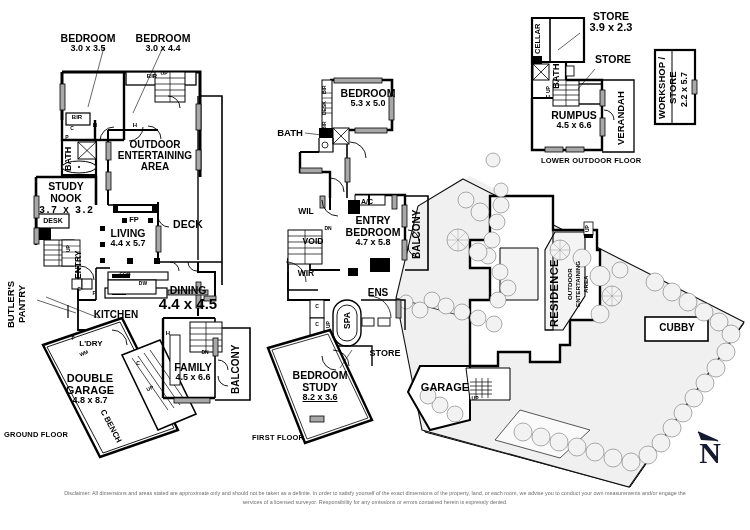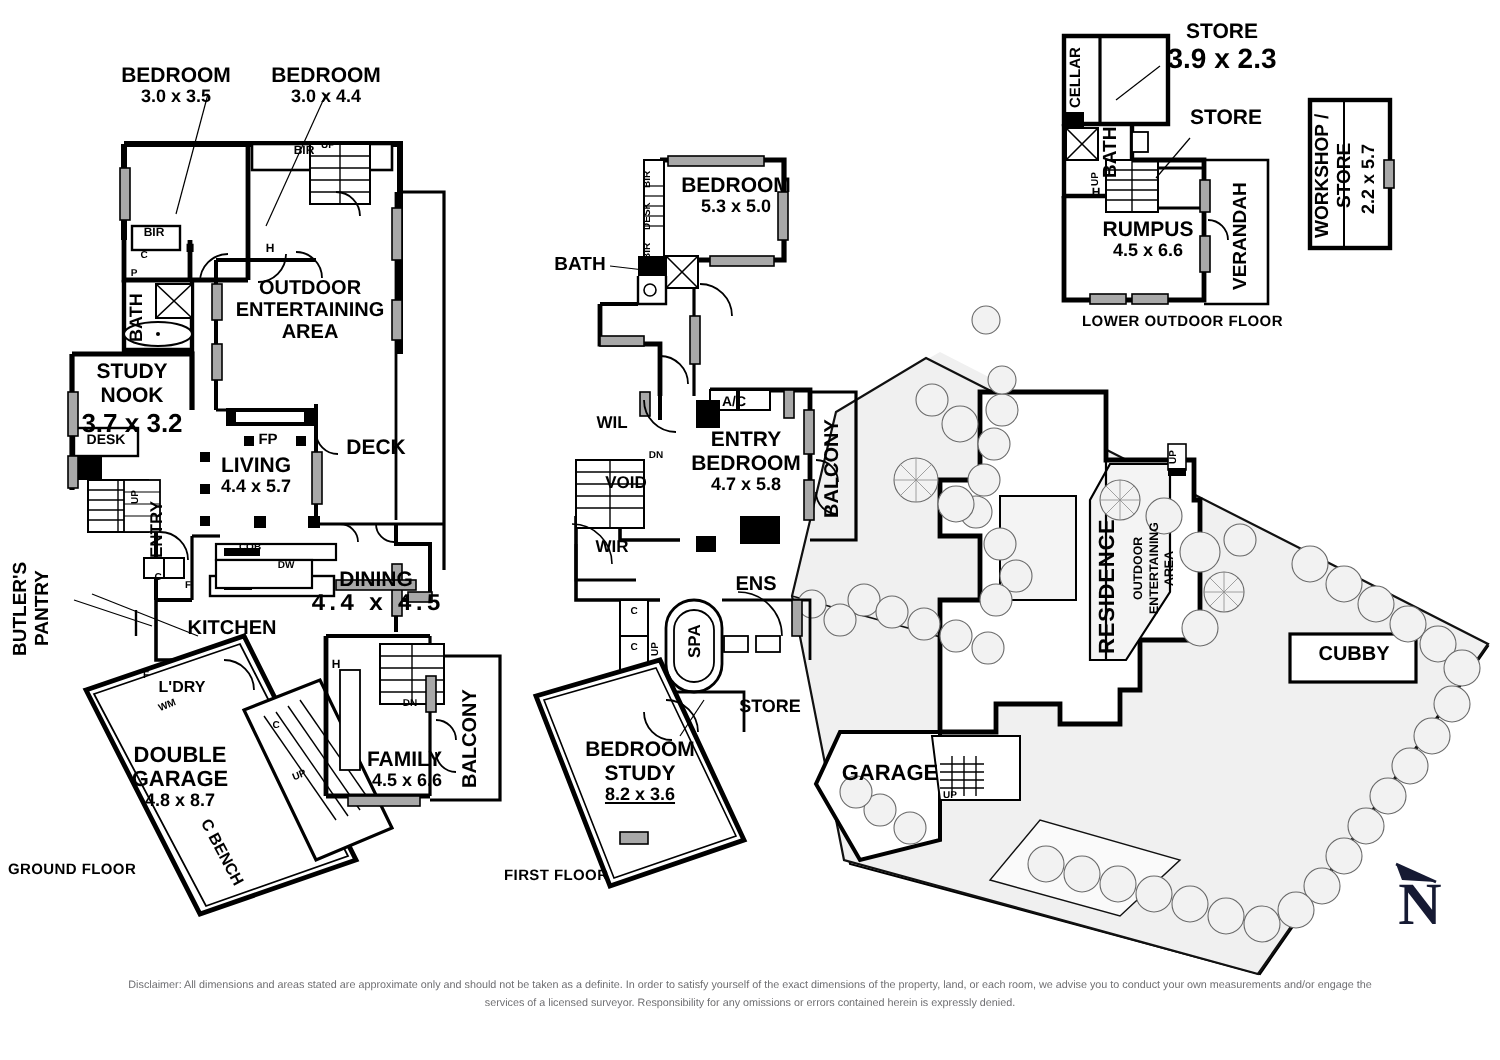--- a/index.html
+++ b/index.html
@@ -532,37 +532,37 @@
     <span class="dim" style="font-size:9px;">3.0 x 4.4</span>
   </div>
   <div class="lbl" style="left:110px;top:139px;width:90px;font-size:10px;line-height:1.12;">
     <span>OUTDOOR</span><br>
     <span>ENTERTAINING</span><br>
     <span>AREA</span>
   </div>
   <div class="lbl" style="left:28px;top:181px;width:76px;font-size:10.5px;line-height:1.12;">
     <span>STUDY</span><br>
     <span>NOOK</span>
-    <span class="dim" style="font-size:13px;">3.7 x 3.2</span>
+    <span class="dim" style="font-size:10px;font-family:Liberation Mono, monospace;">3.7 x 3.2</span>
   </div>
   <div class="lbl tiny" style="left:38px;top:217px;width:30px;font-size:7px;">
     <span>DESK</span>
   </div>
   <div class="lbl" style="left:90px;top:228px;width:76px;font-size:10.5px;">
     <span>LIVING</span>
     <span class="dim" style="font-size:9px;">4.4 x 5.7</span>
   </div>
   <div class="lbl" style="left:150px;top:285px;width:76px;font-size:10.5px;">
     <span>DINING</span>
-    <span class="dim" style="font-size:12px;font-family:Liberation Mono, monospace;">4.4 x 4.5</span>
+    <span class="dim" style="font-size:15px;">4.4 x 4.5</span>
   </div>
   <div class="lbl" style="left:85px;top:310px;width:62px;font-size:10px;">
     <span>KITCHEN</span>
   </div>
-  <div class="lbl" style="left:165px;top:375px;width:56px;font-size:10.5px;text-align:right;">
+  <div class="lbl" style="left:165px;top:362px;width:56px;font-size:10.5px;">
     <span>FAMILY</span>
     <span class="dim" style="font-size:9px;">4.5 x 6.6</span>
   </div>
   <div class="lbl" style="left:38px;top:372px;width:104px;font-size:11px;line-height:1.1;">
     <span>DOUBLE</span><br>
     <span>GARAGE</span>
     <span class="dim" style="font-size:9px;">4.8 x 8.7</span>
   </div>
   <div class="lbl vert" style="left:6px;top:272px;height:64px;font-size:9.5px;line-height:1.15;">
     <span>BUTLER'S</span><br>
@@ -708,21 +708,21 @@
   </div>
   <div class="lbl xtiny" style="left:312px;top:322px;width:10px;">
     <span>C</span>
   </div>
   <div class="floorcap" style="left:252px;top:416px;margin-top:17px;">
     <span>FIRST FLOOR</span>
   </div>
 
   <div class="lbl" style="left:578px;top:11px;width:66px;font-size:10.5px;">
     <span>STORE</span>
-    <span class="dim" style="font-size:14px;">3.9 x 2.3</span>
+    <span class="dim" style="font-size:11px;">3.9 x 2.3</span>
   </div>
   <div class="lbl" style="left:589px;top:54px;width:48px;font-size:10.5px;">
     <span>STORE</span>
   </div>
   <div class="lbl" style="left:542px;top:110px;width:64px;font-size:10.5px;">
     <span>RUMPUS</span>
     <span class="dim" style="font-size:9px;">4.5 x 6.6</span>
   </div>
   <div class="lbl vert" style="left:534px;top:22px;height:34px;font-size:7.5px;">
     <span>CELLAR</span>

